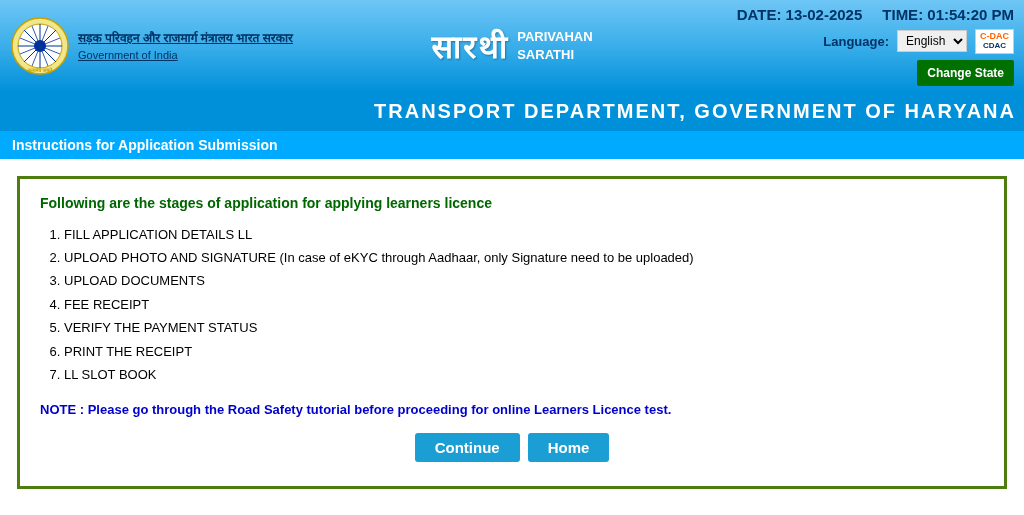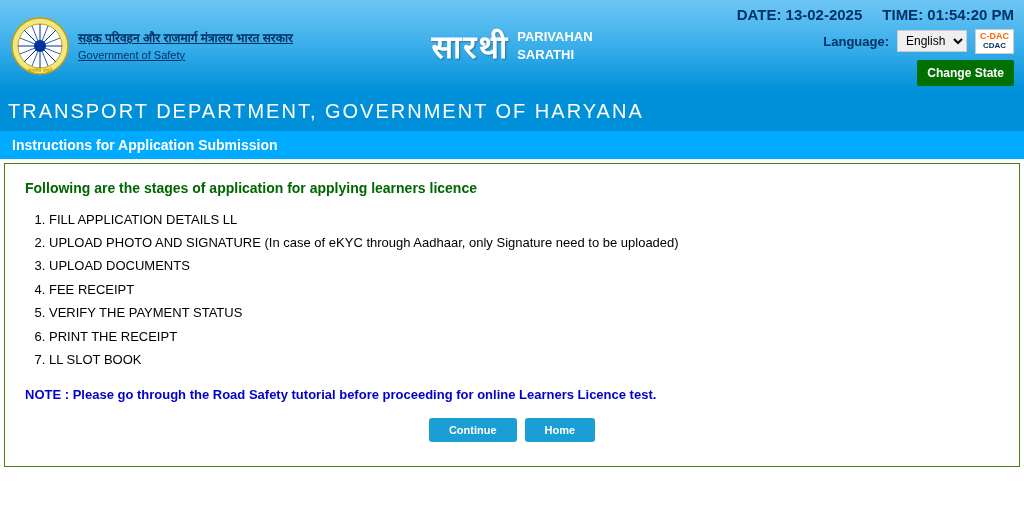--- a/index.html
+++ b/index.html
@@ -108,43 +108,43 @@
       padding: 6px 10px;
       font-size: 12px;
       font-weight: bold;
       cursor: pointer;
       border-radius: 2px;
     }
 
     
     .sub-header {
       background: #0090d9;
-      text-align: left;
+      text-align: right;
       padding: 8px;
       color: #fff;
       font-size: 20px;
-      font-weight: normal;
+      font-weight: bold;
       letter-spacing: 2px;
     }
 
     
     .instructions-bar {
       background: #00aaff;
       padding: 6px 12px;
       color: #fff;
       font-size: 14px;
       font-weight: bold;
     }
 
     
     .main-content {
       padding: 16px 20px;
       background: #fff;
-      border: 1px solid #4d7c0f;
-      margin: 4px;
+      border: 3px solid #4d7c0f;
+      margin: 17px;
     }
     .stages-heading {
       color: #006600;
       font-size: 14px;
       font-weight: bold;
       margin-bottom: 12px;
     }
     .stages-list {
       list-style: decimal;
       margin-left: 24px;
@@ -161,21 +161,21 @@
     }
     .btn-row {
       display: flex;
       justify-content: center;
       gap: 8px;
       margin-top: 8px;
       margin-bottom: 8px;
     }
     .btn-continue, .btn-home {
       padding: 6px 20px;
-      font-size: 11px;
+      font-size: 15px;
       font-weight: bold;
       border: none;
       cursor: pointer;
       background: #1a9ed4;
       color: #fff;
       border-radius: 3px;
     }
     .btn-home {
       background: #1a9ed4;
     }
@@ -198,21 +198,21 @@
       <line x1="10" y1="22" x2="50" y2="38" stroke="#003399" stroke-width="0.8"></line>
       <line x1="10" y1="38" x2="50" y2="22" stroke="#003399" stroke-width="0.8"></line>
       <line x1="22" y1="10" x2="38" y2="50" stroke="#003399" stroke-width="0.8"></line>
       <line x1="38" y1="10" x2="22" y2="50" stroke="#003399" stroke-width="0.8"></line>
       <circle cx="30" cy="30" r="3" fill="#003399"></circle>
 
       <text x="30" y="56" text-anchor="middle" font-size="5" fill="#c8a000" font-weight="bold">सत्यमेव जयते</text>
     </svg>
     <div class="ministry-text">
       <div class="hindi">सड़क परिवहन और राजमार्ग मंत्रालय भारत सरकार</div>
-      <div>Government of Safety</div>
+      <div>Government of India</div>
     </div>
   </div>
 
   <div class="header-center">
     <div class="sarathi-logo">
       <span class="sarathi-text-hindi" style="font-size:32px; color:#fff; font-family:serif; letter-spacing:2px;">सारथी</span>
       <div class="sarathi-text-eng">
         <div>PARIVAHAN</div>
         <div>SARATHI</div>
       </div>

